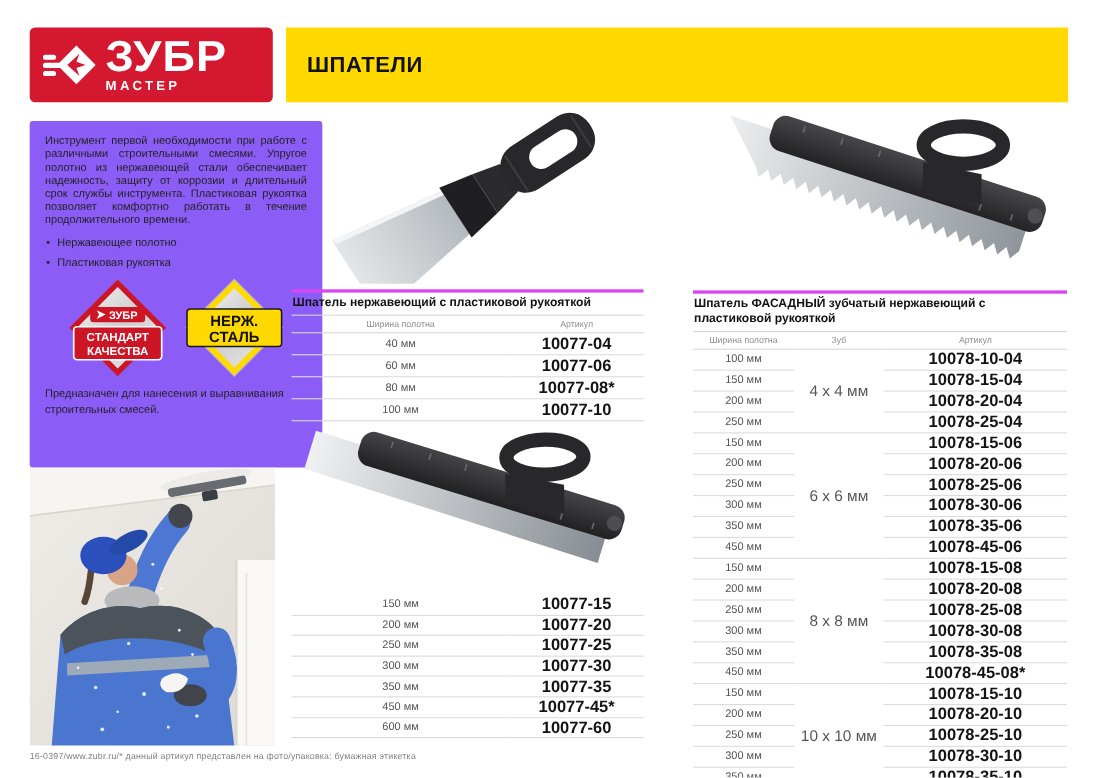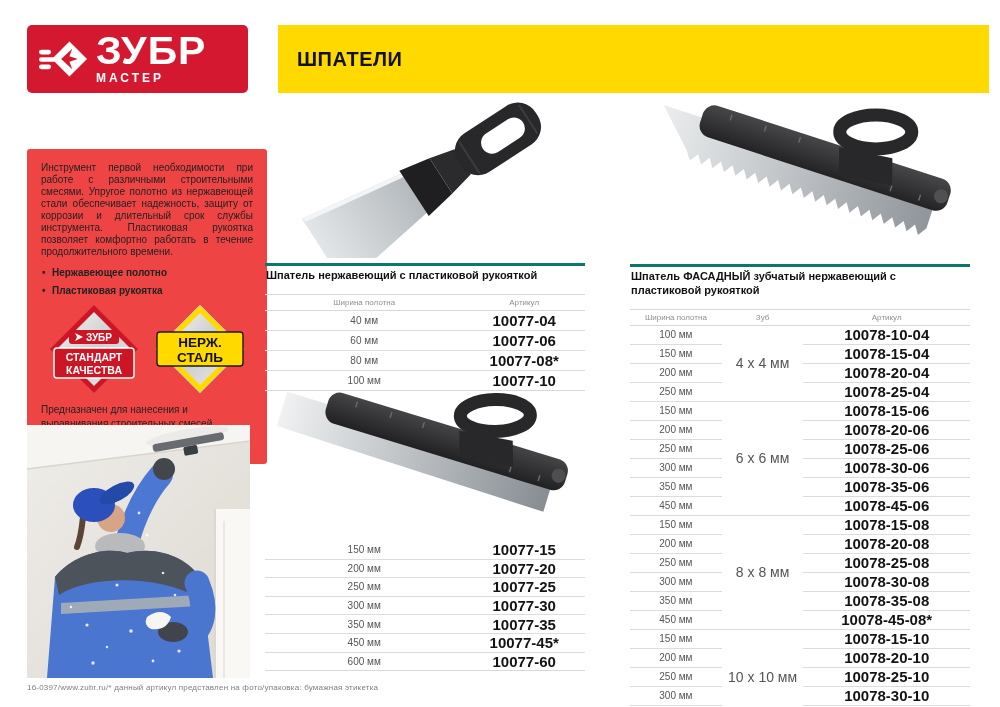--- a/index.html
+++ b/index.html
@@ -5,50 +5,50 @@
   html,body{margin:0;padding:0;background:#fff;}
   .page{position:relative;width:1000px;height:707px;background:#fff;overflow:hidden;
         font-family:"Liberation Sans",sans-serif;color:#1a1a1a;border-radius:19px;}
 
   
   .logo{position:absolute;left:27px;top:25px;width:221px;height:68px;background:#d4182f;
         border-radius:5px;display:flex;align-items:center;padding:0 12px;box-sizing:border-box;gap:9px;}
   .logo-txt{display:flex;flex-direction:column;flex:1;}
   .logo-zubr{font-size:41px;font-weight:bold;color:#fff;line-height:0.88;letter-spacing:1px;transform:scaleY(.96);}
   .logo-master{font-size:12px;font-weight:bold;color:#fff;letter-spacing:3px;text-align:left;margin-top:1px;}
-  .titlebar{position:absolute;left:278px;top:25px;width:711px;height:68px;background:#ffd900;
+  .titlebar{position:absolute;left:260px;top:25px;width:711px;height:68px;background:#ffd900;
             display:flex;align-items:center;padding-left:19px;box-sizing:border-box;}
   .titlebar span{font-size:20px;font-weight:bold;letter-spacing:.5px;color:#111;}
 
   
-  .info-panel{position:absolute;left:27px;top:110px;width:240px;height:315px;background:#ef4444;
-              border-radius:3px;padding:13px 14px 0;box-sizing:border-box;overflow:hidden;margin-top:39px;}
+  .info-panel{position:absolute;left:27px;top:110px;width:266px;height:315px;background:#8b5cf6;
+              border-radius:3px;padding:13px 14px 0;box-sizing:border-box;overflow:hidden;}
   .info-panel p.desc{margin:0 0 9px;font-size:10px;line-height:1.2;text-align:justify;color:#222;}
-  .bullets{list-style:none;margin:0 0 4px;padding:0;font-weight:bold;}
+  .bullets{list-style:none;margin:0 0 4px;padding:0;}
   .bullets li{position:relative;padding-left:11px;font-size:10px;color:#222;margin-bottom:7px;}
   .bullets li::before{content:"•";position:absolute;left:1px;top:0;color:#222;}
   .badges{display:flex;justify-content:center;gap:14px;margin:2px 0 4px;}
   .purpose{font-size:10px;line-height:1.35;color:#222;margin:0;}
 
   
   .photo{position:absolute;left:27px;top:425px;width:223px;height:253px;overflow:hidden;}
 
   
   .prod{position:absolute;}
   #img-knife{left:285px;top:98px;width:290px;height:160px;}
   #img-facade{left:263px;top:385px;width:325px;height:152px;}
   #img-notched{left:632px;top:96px;width:345px;height:165px;}
 
   
   .ptable{position:absolute;}
   #table1{left:265px;top:263px;width:320px;}
   #table2{left:265px;top:541px;width:320px;}
   #table3{left:630px;top:264px;width:340px;}
-  .table-title{font-weight:bold;font-size:11px;color:#111;border-top:3px solid #0f766e;
-               padding:3px 1px 11px;border-bottom:1px solid #d8d8d8;line-height:1.25;}
+  .table-title{font-weight:bold;font-size:11px;color:#111;border-top:3px solid #d946ef;
+               padding:3px 1px 3px;border-bottom:1px solid #d8d8d8;line-height:1.25;}
   .ptable table{width:100%;border-collapse:collapse;border-bottom:1px solid #d8d8d8;table-layout:fixed;}
   .ptable td{text-align:center;vertical-align:middle;padding:0;}
   .head-row td{font-size:8px;color:#8f8f8f;height:15px;border-bottom:1px solid #d8d8d8;}
   .row td{border-top:1px solid #dcdcdc;}
   .ptable table tr:first-child td{border-top:none;}
   .size{font-size:10px;color:#555;}
   .art{font-size:15px;font-weight:bold;color:#131313;}
   .tooth{font-size:14px;color:#555;}
   #table1 .row td{height:19px;}
   #table2 .row td{height:17.6px;}

